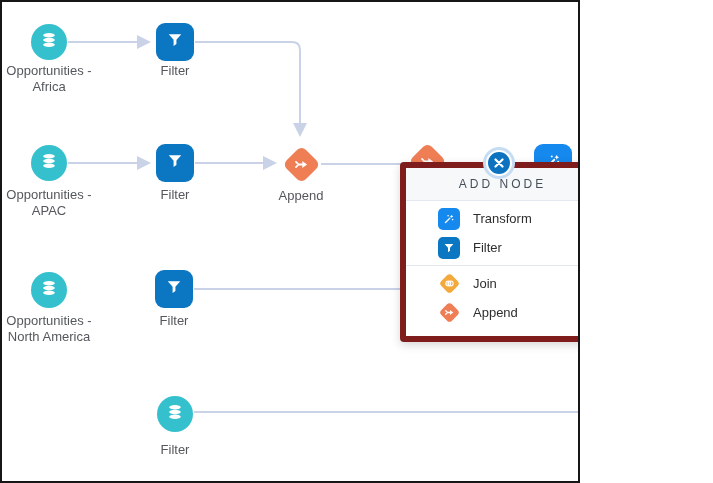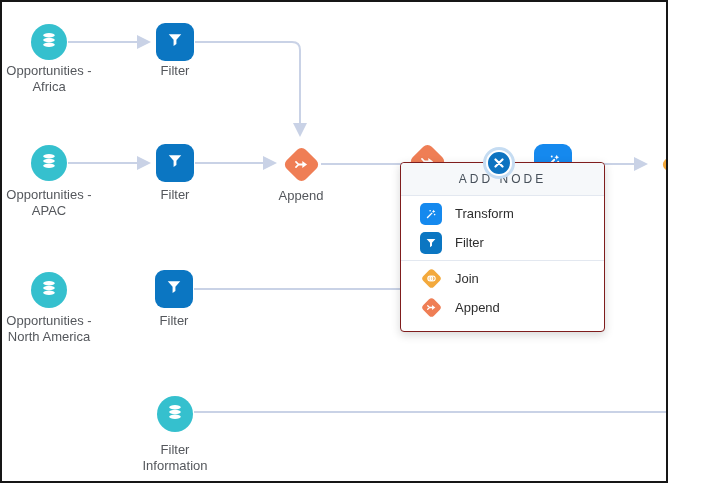--- a/index.html
+++ b/index.html
@@ -1,17 +1,17 @@
 <!DOCTYPE html>
 <html><head>
 <meta charset="utf-8">
 <style>
   html,body { margin:0; padding:0; background:#fff; }
   .stage {
-    position:relative; width:668px; height:483px; box-sizing:border-box;
+    position:relative; width:580px; height:483px; box-sizing:border-box;
     background:#ffffff; border:2px solid #161616; overflow:hidden;
     font-family:"Liberation Sans", sans-serif;
   }
   .edges { position:absolute; left:0; top:0; z-index:1; }
 
   
   .node { position:absolute; z-index:2; }
   .circle-node {
     width:36px; height:36px; border-radius:50%; background:#35C0CE;
     display:flex; align-items:center; justify-content:center;
@@ -32,29 +32,29 @@
     position:absolute; inset:0; display:flex; align-items:center; justify-content:center;
   }
   .node-label {
     position:absolute; width:150px; text-align:center; z-index:2;
     font-size:13px; line-height:16px; color:#54575C;
   }
 
   
   .popup {
     position:absolute; left:398px; top:160px; width:205px; z-index:5;
-    background:#fff; border:1px solid #7f1d1d; border-radius:4px;
+    background:#fff; border:6px solid #7f1d1d; border-radius:4px;
     box-shadow:0 3px 10px rgba(0,0,0,.16); box-sizing:border-box;
   }
   .popup-header {
     height:32px; background:#F6F8FA; border-bottom:1px solid #E3E8F0;
     border-radius:4px 4px 0 0; display:flex; align-items:center; justify-content:center;
     font-size:12px; letter-spacing:3px; color:#47505A;
   }
-  .popup-list { padding:3px 4px; }
+  .popup-list { padding:3px 17px; }
   .popup-list.second { padding-bottom:9px; }
   .popup-item {
     height:29px; display:flex; align-items:center; gap:13px; padding:0 15px;
     font-size:13px; color:#2E2E2E; cursor:pointer;
   }
   .popup-divider { border:none; border-top:1px solid #E3E8F0; margin:0; }
   .menu-icon-sq {
     width:22px; height:22px; border-radius:5px; flex:0 0 22px;
     display:flex; align-items:center; justify-content:center;
   }
@@ -207,21 +207,20 @@
     <span>
       <svg viewBox="0 0 24 24" width="20" height="20" fill="#fff">
         <ellipse cx="12" cy="6.3" rx="7" ry="2.6"></ellipse>
         <ellipse cx="12" cy="12" rx="7" ry="2.6"></ellipse>
         <ellipse cx="12" cy="17.7" rx="7" ry="2.6"></ellipse>
       </svg>
     </span>
   </div>
   <div class="node-label" style="left:98px;top:440px;">
     <div>Filter</div>
-      <div>Information</div>
   </div>
 
   <div class="node diamond-node join" style="left:658px;top:143px;">
     <span class="shape"></span>
     <span class="glyph">
       <svg viewBox="0 0 24 24" width="20" height="20">
         <circle cx="9.8" cy="12" r="4.6" stroke="#fff" stroke-width="1.8" fill="rgba(255,255,255,0.45)"></circle>
         <circle cx="14.2" cy="12" r="4.6" stroke="#fff" stroke-width="1.8" fill="none"></circle>
       </svg>
     </span>

